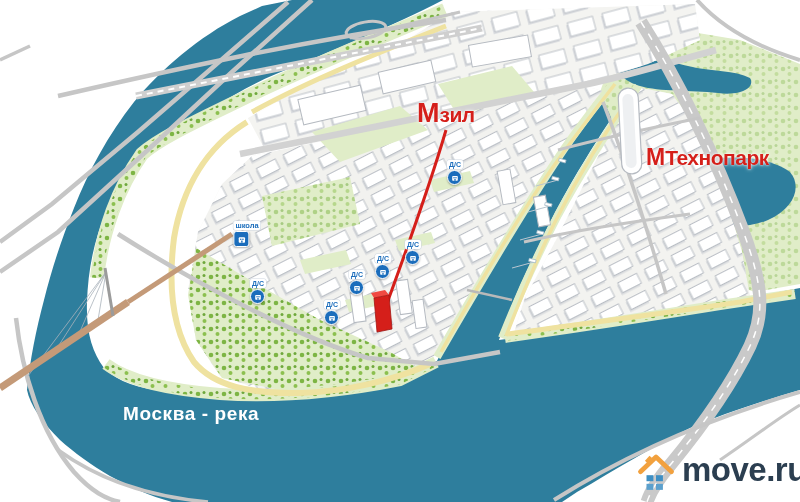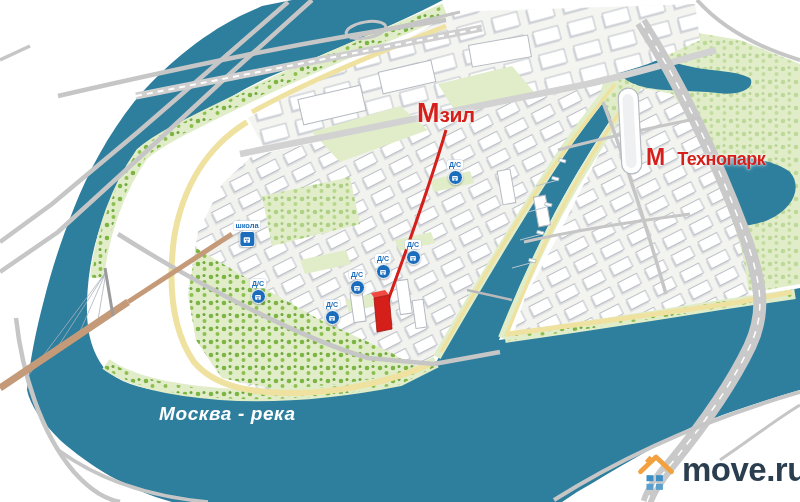--- a/index.html
+++ b/index.html
@@ -5,26 +5,26 @@
   html,body{margin:0;padding:0;background:#ffffff;}
   body{font-family:"Liberation Sans",sans-serif;}
   .stage{position:relative;width:800px;height:502px;overflow:hidden;background:#fff;}
   svg.map{position:absolute;left:0;top:0;}
   .lbl{position:absolute;white-space:nowrap;line-height:1;}
   .metro{color:var(--accent-red,#d51f1a);font-weight:bold;
          text-shadow:0 0 2px rgba(255,255,255,.95),0 0 4px rgba(255,255,255,.85);}
   .metro .m-big{font-size:27px;}
   .metro .m-name{font-size:21px;letter-spacing:-.5px;}
   .metro.small .m-big{font-size:23px;}
-  .metro.small .m-name{font-size:18px;padding-left:12px;}
+  .metro.small .m-name{font-size:21px;}
   .walk{color:var(--accent-red,#d51f1a);font-weight:bold;font-size:15px;
         text-shadow:0 0 1px #ffd27a,0 0 3px #ffb52e,0 0 5px #ffcf6e;}
   .walk div{margin-bottom:5px;}
-  .river-lbl{color:#ffffff;font-weight:bold;font-style:italic;font-size:19px;letter-spacing:.6px;margin-left:36px;}
-  .poi{position:absolute;display:flex;flex-direction:column;align-items:center;gap:1px;
+  .river-lbl{color:#ffffff;font-weight:bold;font-size:19px;letter-spacing:.6px;}
+  .poi{position:absolute;display:flex;flex-direction:column;align-items:flex-start;gap:1px;
        transform:translate(-50%,0);}
   .poi .chip{background:#ffffff;border-radius:2px;padding:0 2px;font-size:7px;font-weight:bold;
        color:var(--icon-blue,#1b6dbc);box-shadow:0 0 0 .5px #cdd6e0;line-height:9px;}
   .poi .chip.big{font-size:7.5px;}
   .poi .round{width:13px;height:13px;border-radius:50%;background:var(--icon-blue,#1b6dbc);
        border:1.5px solid #fff;box-shadow:0 1px 2px rgba(0,0,0,.3);
        display:flex;align-items:center;justify-content:center;}
   .poi .square{width:14px;height:14px;border-radius:3px;background:var(--icon-blue,#1b6dbc);
        border:1.5px solid #fff;box-shadow:0 1px 2px rgba(0,0,0,.3);
        display:flex;align-items:center;justify-content:center;}

